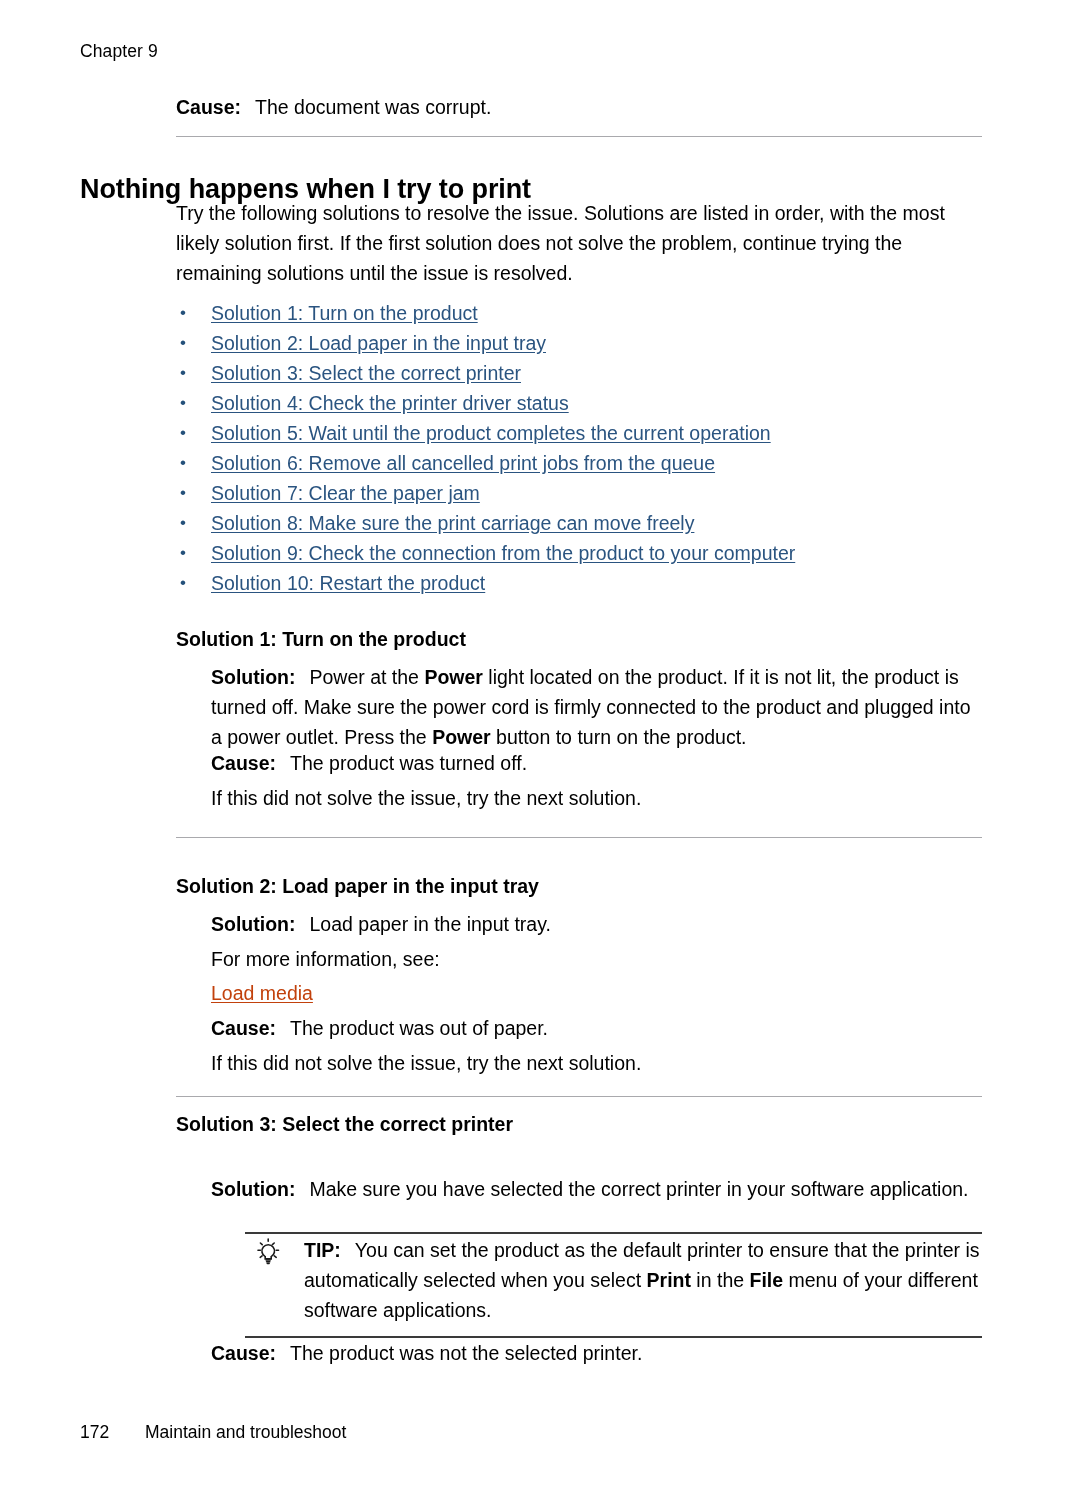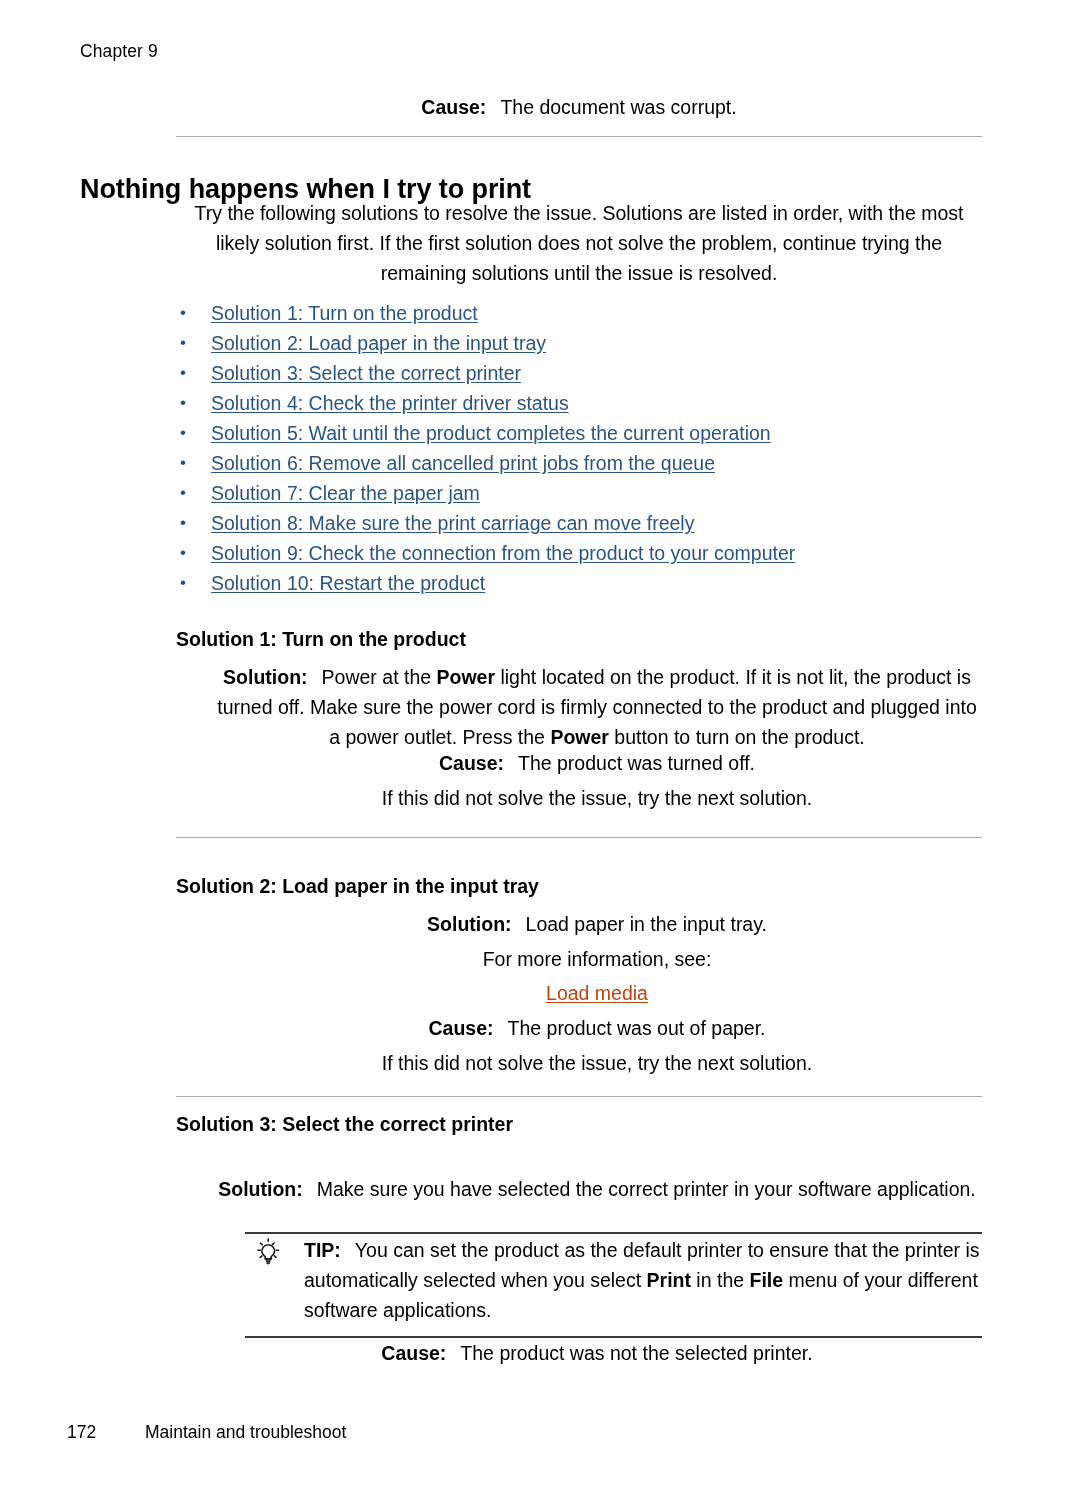--- a/index.html
+++ b/index.html
@@ -41,21 +41,21 @@
   }
   .deep-indent {           
     position: absolute;
     left: 211px;
     width: 772px;
   }
 
   .para {
     font-size: 19.5px;
     line-height: 30px;
-    text-align: center;
+    text-align: left;
   }
   .para b, .lbl {
     font-weight: bold;
   }
   .lbl-gap {
     display: inline-block;
     width: 14px;
   }
 
   
@@ -149,21 +149,21 @@
     height: 30px;
   }
 
   
   .footer {
     position: absolute;
     top: 1421px;
     font-size: 17.5px;
     line-height: 22px;
   }
-  .footer-pageno { left: 67px; }
+  .footer-pageno { left: 80px; }
   .footer-title  { left: 145px; }
 </style>
 </head>
 <body>
 
 <div class="page">
 
   <div class="chapter-head">Chapter 9</div>
 
   <div class="body-indent para" style="top:92px;">

